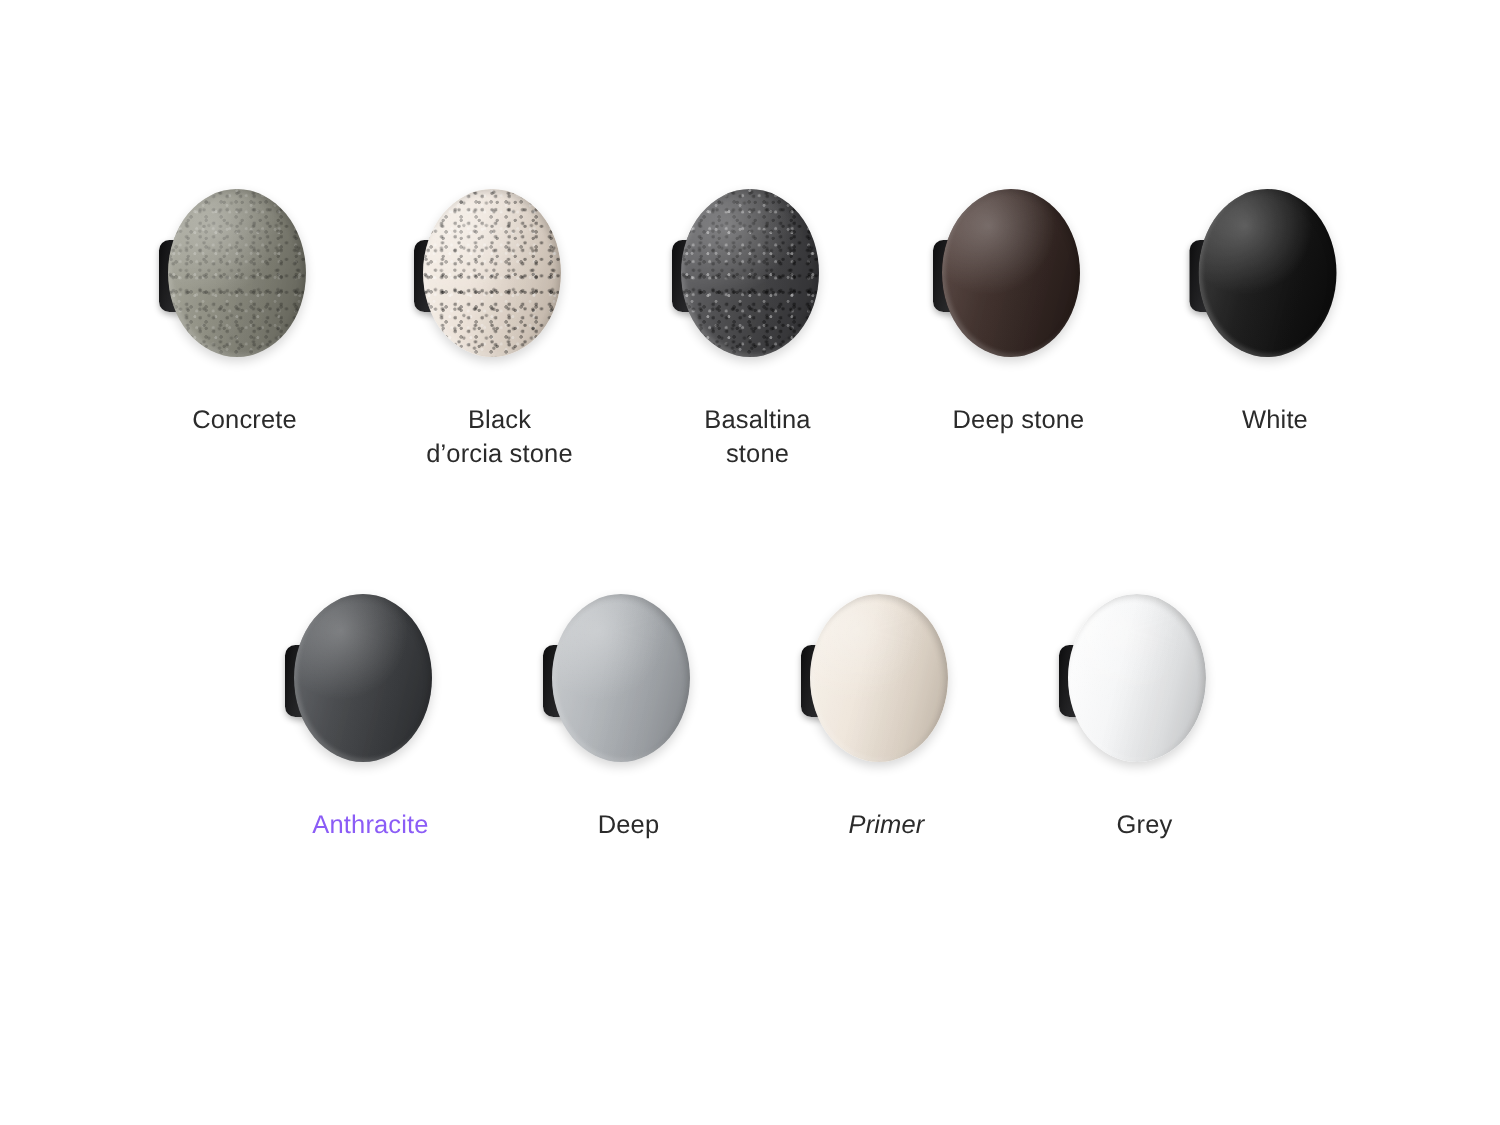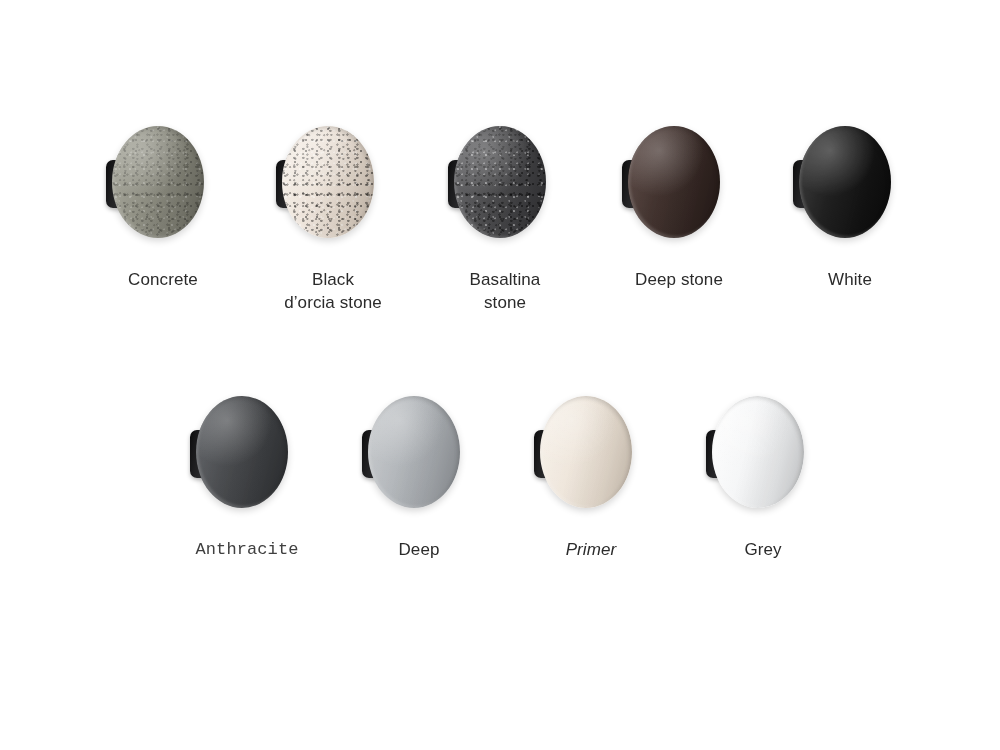--- a/index.html
+++ b/index.html
@@ -187,21 +187,21 @@
     </div>
     <div class="swatch-item" style="left: 247px; top: 392px;">
       <div class="knob-stage">
         <div class="knob-stem"></div>
         <div class="knob-disc grain-none" style="background: linear-gradient(106deg, rgb(87, 90, 94) 0%, rgb(69, 71, 74) 46%, rgb(48, 50, 53) 100%);">
           <div class="grain"></div>
           <div class="sheen"></div>
           <div class="rim"></div>
         </div>
       </div>
-      <div class="swatch-label" style="color: #404040; font-family: Liberation Mono, monospace;">Anthracite</div>
+      <div class="swatch-label" style="color: #8b5cf6;">Anthracite</div>
     </div>
     <div class="swatch-item" style="left: 419px; top: 392px;">
       <div class="knob-stage">
         <div class="knob-stem"></div>
         <div class="knob-disc grain-none" style="background: linear-gradient(106deg, rgb(198, 201, 204) 0%, rgb(176, 180, 184) 46%, rgb(150, 154, 159) 100%);">
           <div class="grain"></div>
           <div class="sheen"></div>
           <div class="rim"></div>
         </div>
       </div>

